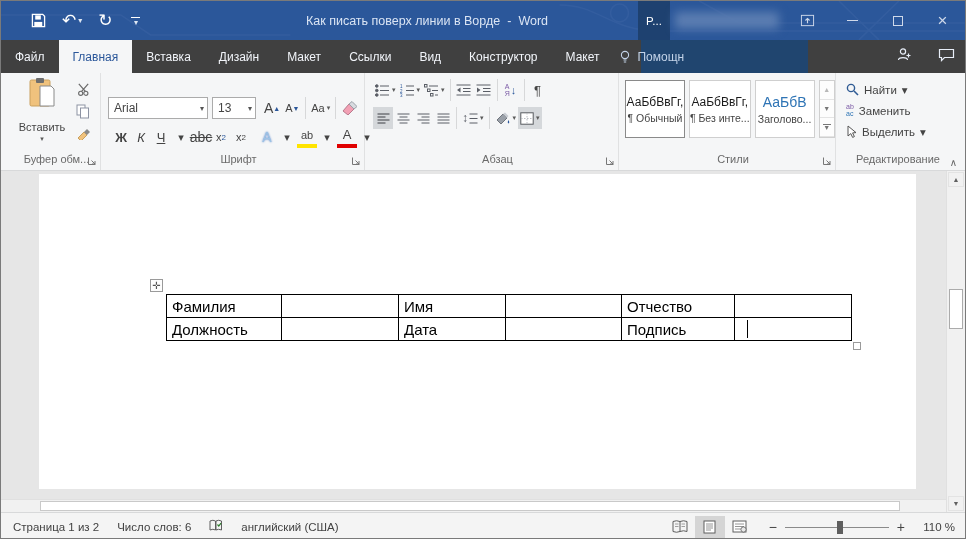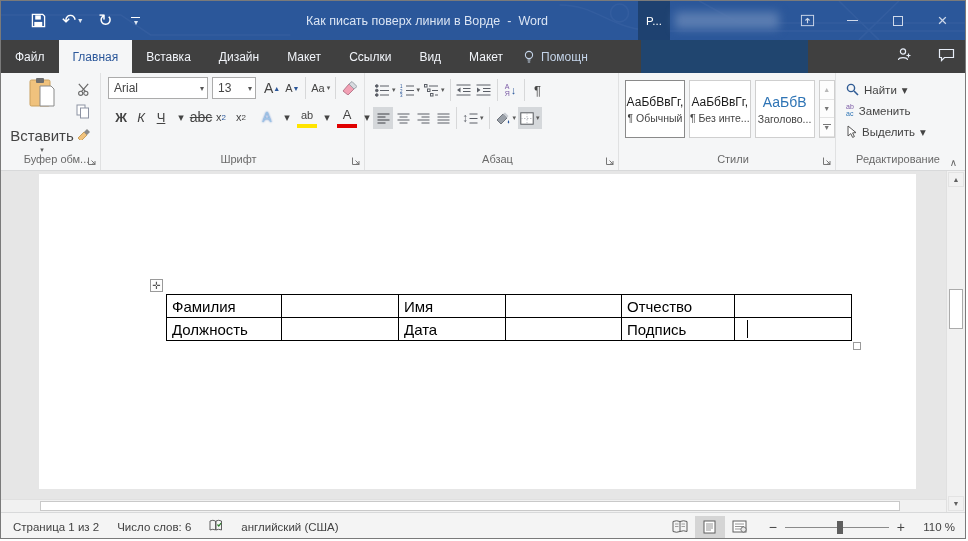--- a/index.html
+++ b/index.html
@@ -39,21 +39,21 @@
   .launcher { position:absolute; right:3px; bottom:4px; width:10px; height:10px; }
   .g-content { position:absolute; top:4px; left:0; right:0; }
   .vdiv { width:1px; height:22px; background:#d7d8d9; margin:0 3px; align-self:center; }
   .rbtn { display:flex; align-items:center; justify-content:center; height:22px; min-width:20px; padding:0 2px; color:#444; }
   .rbtn .c { font-size:7px; color:#5a5a5a; margin-left:2px; }
   .active-btn { background:#d5d8db; }
   .row { display:flex; align-items:center; }
 
   
   .paste-btn { width:58px; display:flex; flex-direction:column; align-items:center; margin-left:12px; }
-  .paste-btn .plabel { margin-top:18px; font-size:15px; }
+  .paste-btn .plabel { margin-top:12px; font-size:11px; }
   .paste-btn .c { font-size:7px; color:#5a5a5a; margin-top:2px; }
   .clip-col { display:flex; flex-direction:column; gap:2px; margin-left:2px; margin-top:2px; }
   .clip-col .rbtn { height:20px; }
 
   
   .combo { height:22px; border:1px solid #ababab; background:#fff; display:flex; align-items:center; font-size:12px; padding-left:5px; position:relative; }
   .combo .carr { position:absolute; right:3px; font-size:8px; color:#555; }
   .bi { font-size:13px; }
   .ul { text-decoration:underline; }
   .strike { text-decoration:line-through; font-size:14px;text-align:right; }
@@ -165,20 +165,21 @@
 
   <div class="tabrow">
     <div class="ctx-bg"></div>
     <div class="tab">Файл</div>
     <div class="tab active">Главная</div>
     <div class="tab">Вставка</div>
     <div class="tab">Дизайн</div>
     <div class="tab">Макет</div>
     <div class="tab">Ссылки</div>
     <div class="tab">Вид</div>
+    <div class="tab">Конструктор</div>
     <div class="tab">Макет</div>
     <div class="help-area">
       <svg width="12" height="14" viewBox="0 0 12 14">
           <circle cx="6" cy="5" r="3.6" fill="none" stroke="#c3d3e8" stroke-width="1.1"></circle>
           <path d="M4.5 10 h3 M4.8 12 h2.4" stroke="#c3d3e8" stroke-width="1.1"></path>
         </svg>
       <span>Помощн</span>
     </div>
     <div class="right-icons">
       <span>
@@ -235,21 +236,21 @@
       <span class="launcher">
         <svg width="10" height="10" viewBox="0 0 10 10">
             <path d="M1.5 1.5 v7 h7" fill="none" stroke="#777"></path>
             <path d="M4.5 4.5 L8 8 M8 5 v3 h-3" fill="none" stroke="#777"></path>
           </svg>
       </span>
     </div>
 
     <div class="group" style="width:264px;">
       <div class="g-content">
-        <div class="row" style="padding-left:7px; margin-top:0;">
+        <div class="row" style="padding-left:7px; margin-top:20px;">
           <div class="combo" style="width:100px;">
             <span>Arial</span>
               <span class="carr">▾</span>
           </div>
           <div class="combo" style="width:44px; margin-left:4px;">
             <span>13</span>
               <span class="carr">▾</span>
           </div>
           <span class="rbtn" style="margin-left:6px; font-size:14px;">
               <span>А</span>

